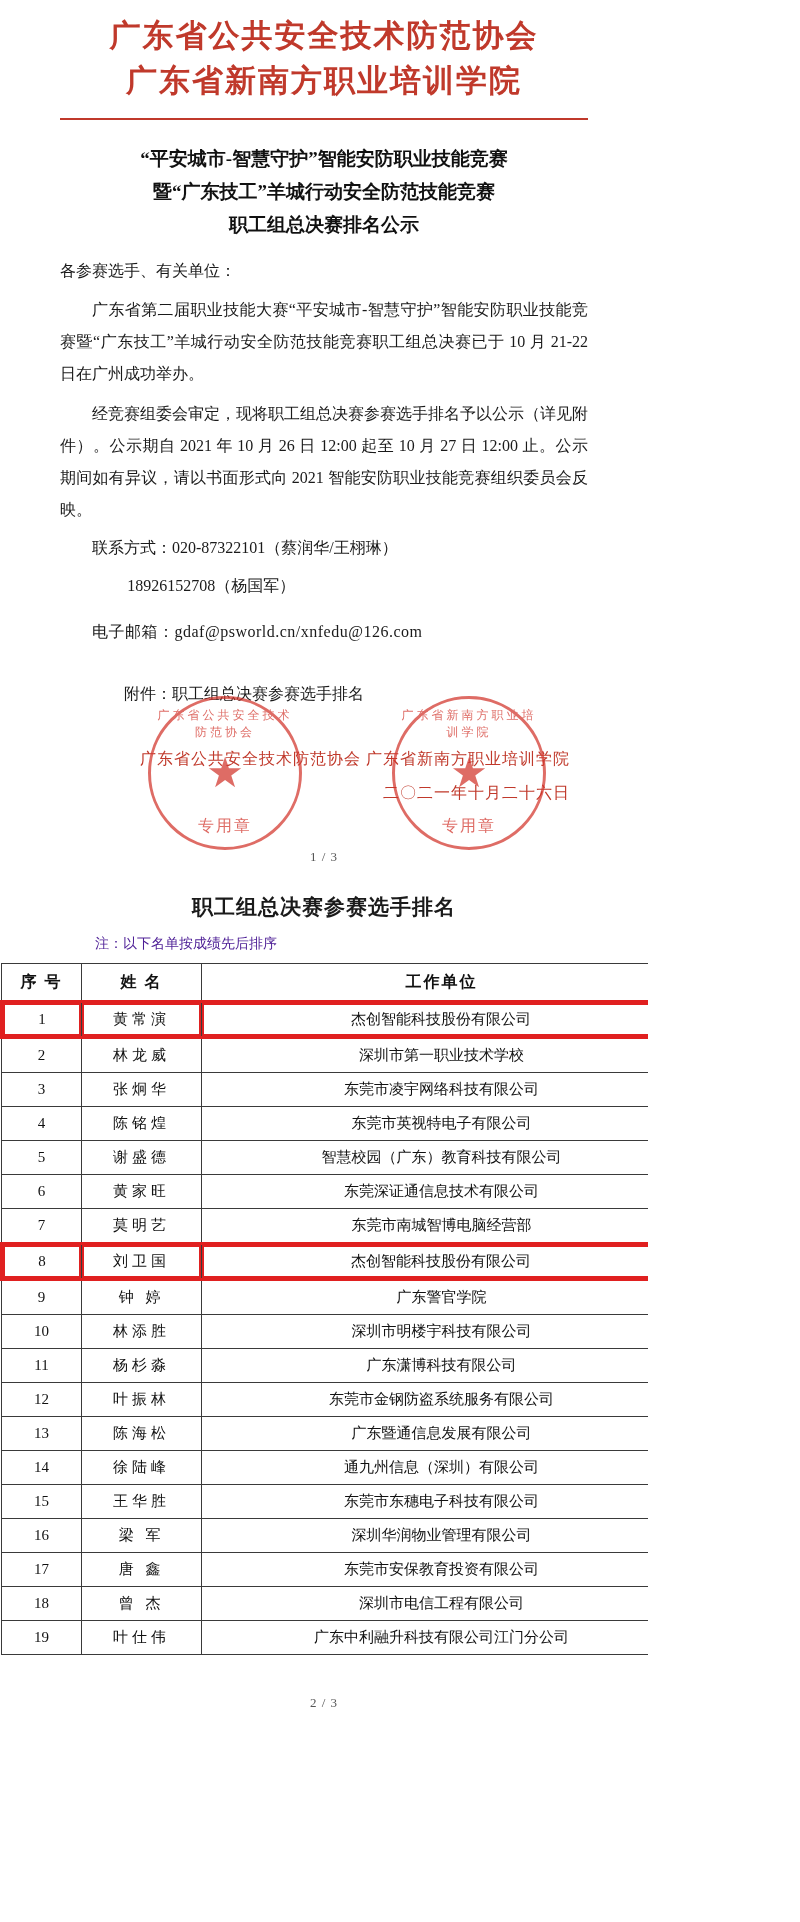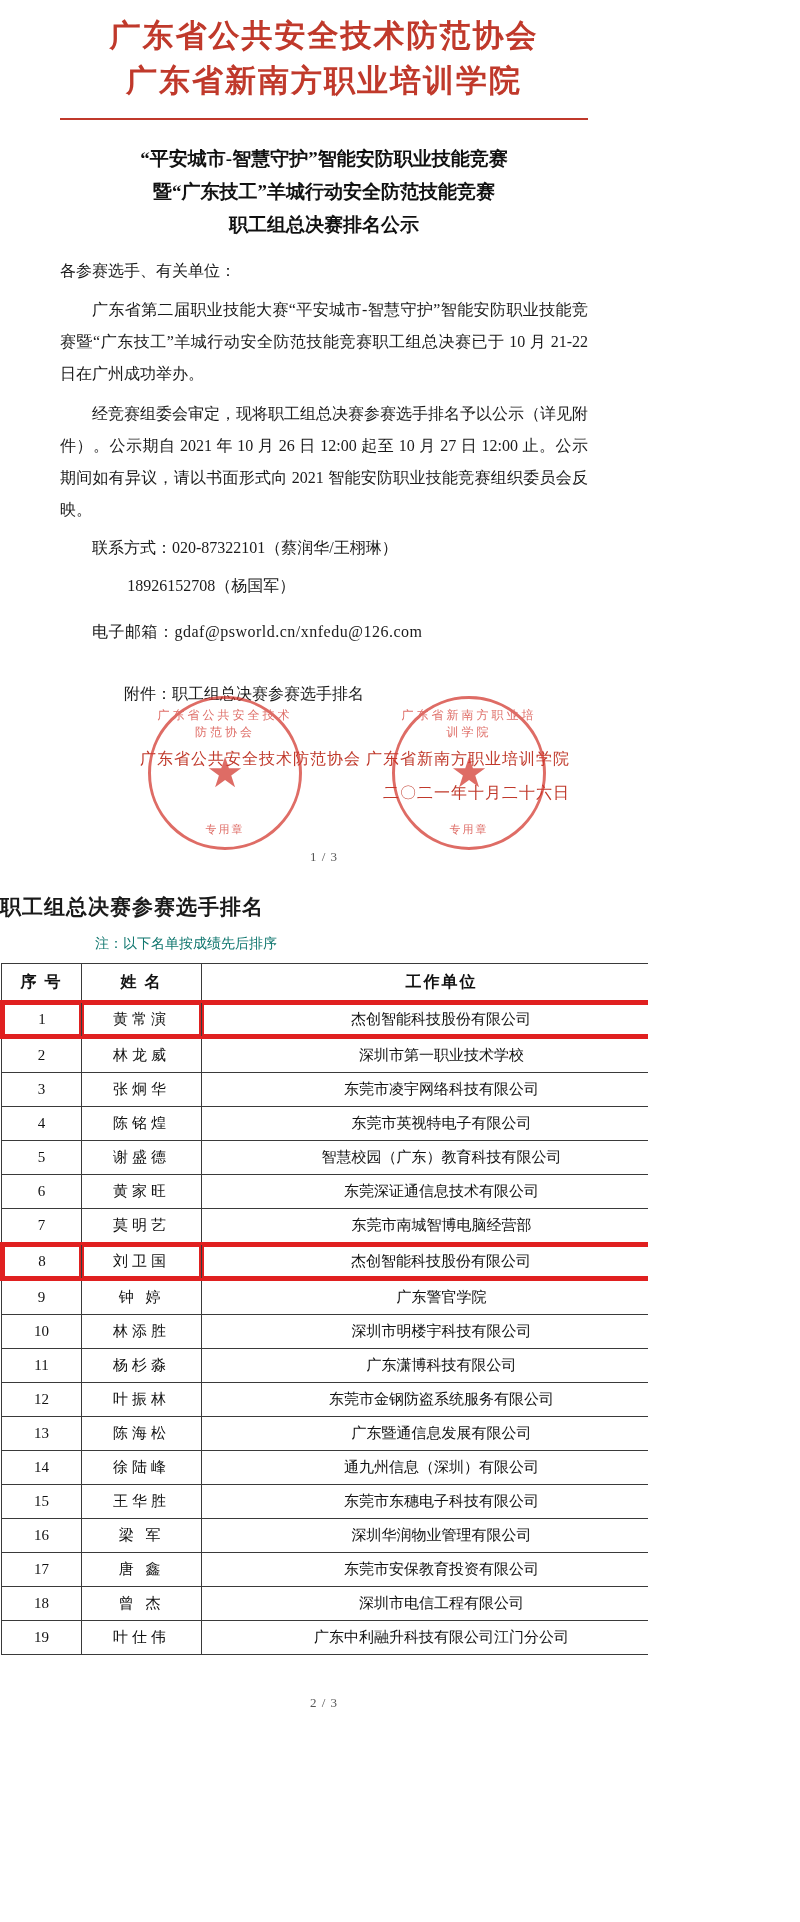--- a/index.html
+++ b/index.html
@@ -130,21 +130,21 @@
     left: 0; right: 0; top: 8px;
     text-align: center;
     font-size: 12px;
     color: #d2342b;
     letter-spacing: 3px;
   }
   .seal .seal-text-bottom {
     position: absolute;
     left: 0; right: 0; bottom: 10px;
     text-align: center;
-    font-size: 11px;
+    font-size: 16px;
     color: #d2342b;
     letter-spacing: 2px;
   }
   #seal-left { left: 148px; top: -46px; }
   #seal-right { left: 392px; top: -46px; }
 
   .page-number {
     text-align: center;
     font-size: 13px;
     color: #555;
@@ -153,32 +153,33 @@
   }
 
   
   .attach-label {
     padding: 0 60px;
     font-size: 16px;
     margin-top: 26px;
     text-indent: 2em;
   }
   .table-title {
+    text-align: center;
     font-weight: bold;
     font-size: 21px;
     margin-top: 18px;
     letter-spacing: 1px;
     font-family: Liberation Serif, serif;
   }
   .table-note {
     padding: 0 60px;
     font-size: 14px;
     margin-top: 14px;
     text-indent: 2.5em;
-    color: #0f766e;
+    color: #4c1d95;
   }
   table.rank {
     margin: 10px auto 16px auto;
     width: 680px;
     border-collapse: collapse;
     table-layout: fixed;
   }
   table.rank th, table.rank td {
     border: 1px solid #3a3a3a;
     text-align: center;

